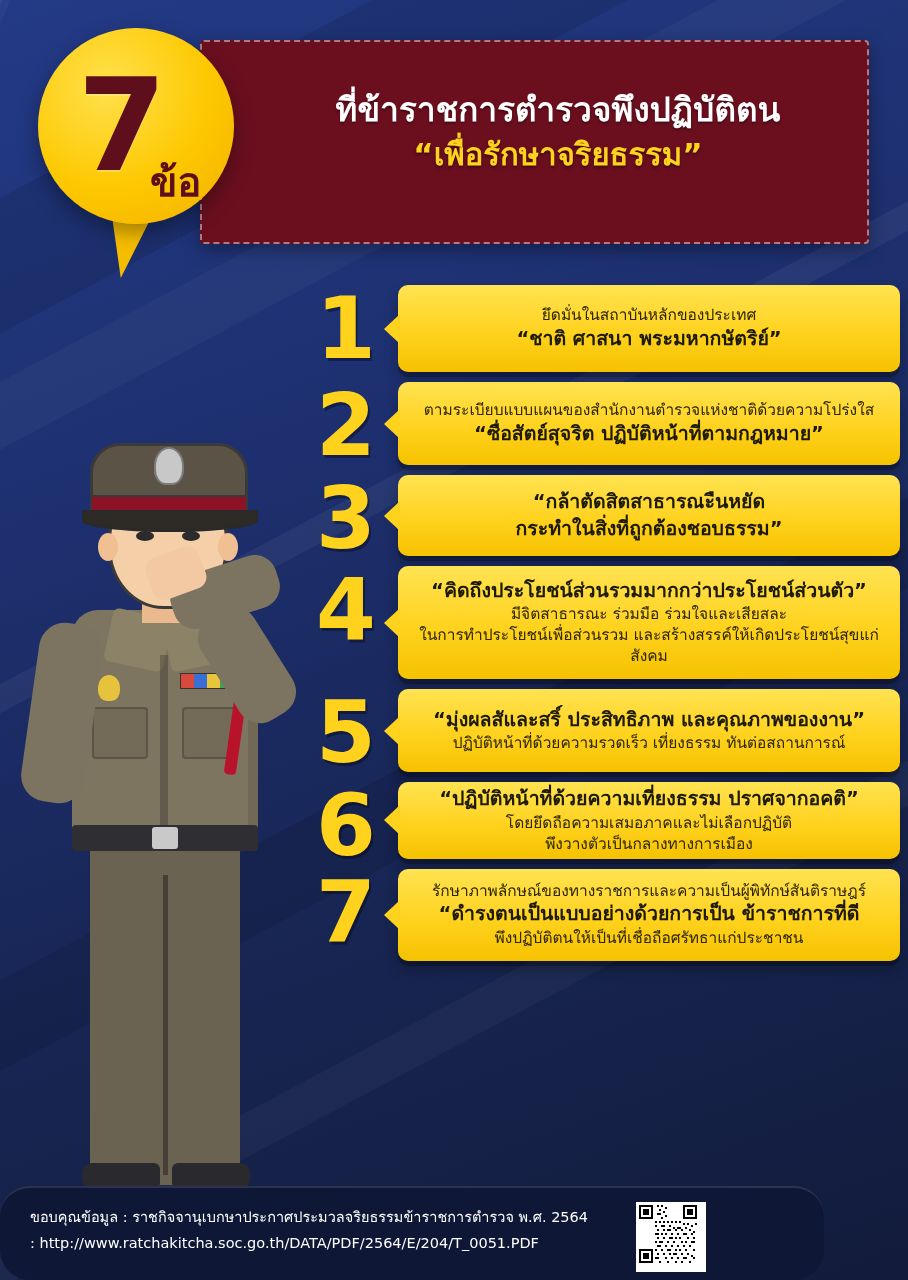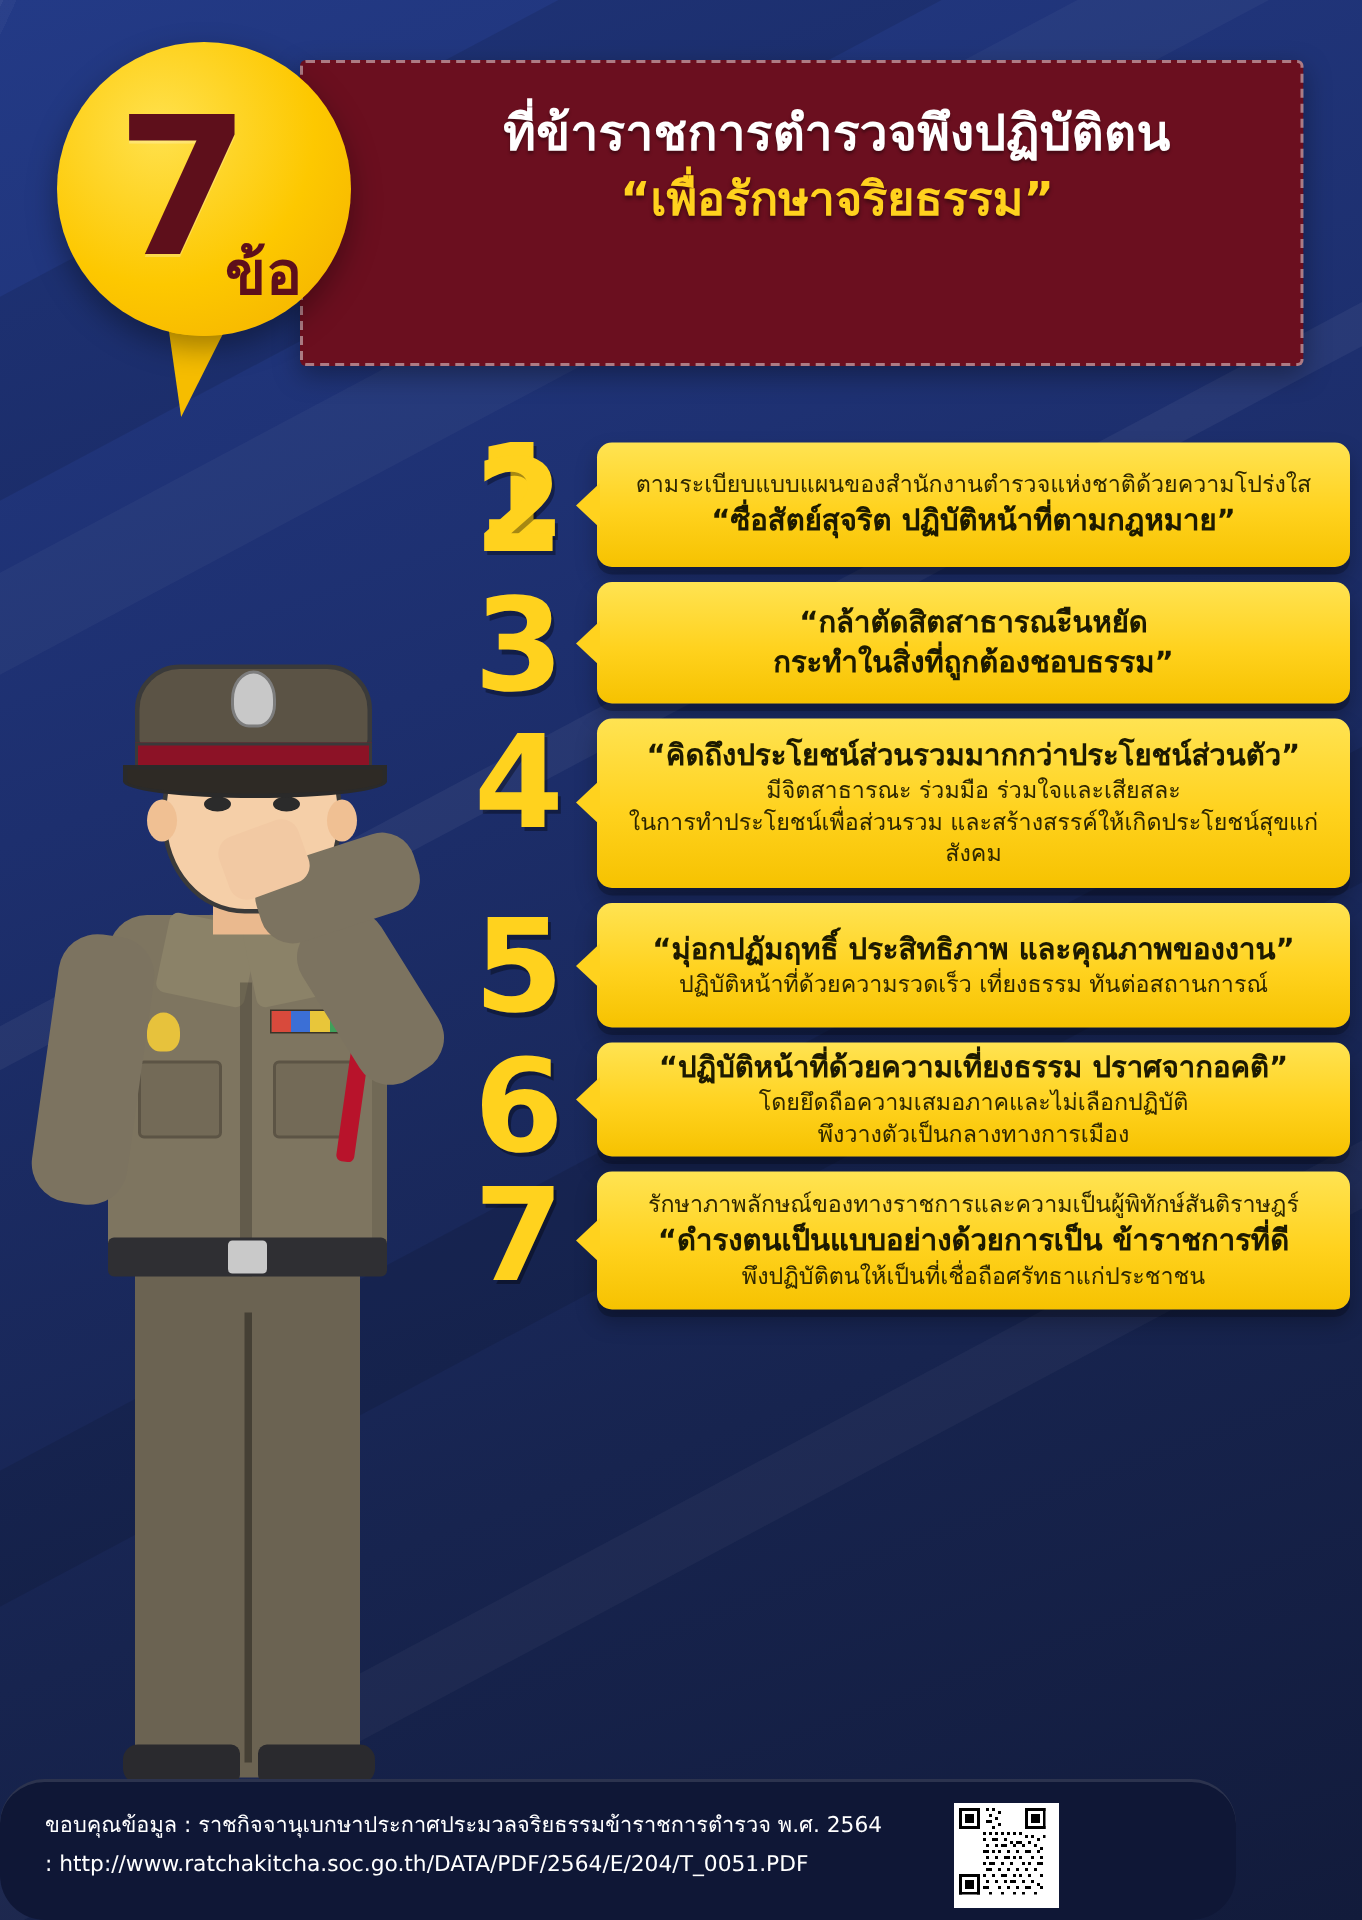--- a/index.html
+++ b/index.html
@@ -30,21 +30,21 @@
 
   
   .header-band{
     position:absolute;left:200px;top:40px;width:665px;height:200px;
     background:#6b0f1f;
     border:2px dashed rgba(255,255,255,0.45);
     border-radius:4px;
     box-shadow:0 6px 18px rgba(0,0,0,.35);
   }
   .header-texts{
-    position:absolute;left:248px;top:68px;width:620px;
+    position:absolute;left:248px;top:89px;width:620px;
     text-align:center;color:#ffffff;
     pointer-events:none;
   }
   .header-line1{
     font-size:33px;font-weight:bold;line-height:1.25;
     color:#ffffff;letter-spacing:.2px;
     text-shadow:0 2px 2px rgba(0,0,0,.35);
   }
   .header-line2{
     margin-top:6px;
@@ -221,20 +221,24 @@
     <div class="cap-badge"></div>
     <div class="visor"></div>
     <div class="forearm"></div>
     <div class="hand"></div>
   </div>
 
   <div class="items">
 
     <div class="item i1">
       <div class="big-num">1</div>
+      <div class="bubble">
+        <span class="ln sub">ยึดมั่นในสถาบันหลักของประเทศ</span>
+        <span class="ln main">“ชาติ ศาสนา พระมหากษัตริย์”</span>
+      </div>
     </div>
 
     <div class="item i2">
       <div class="big-num">2</div>
       <div class="bubble">
         <span class="ln sub">ตามระเบียบแบบแผนของสำนักงานตำรวจแห่งชาติด้วยความโปร่งใส</span>
         <span class="ln main">“ซื่อสัตย์สุจริต ปฏิบัติหน้าที่ตามกฎหมาย”</span>
       </div>
     </div>
 
@@ -251,21 +255,21 @@
       <div class="bubble">
         <span class="ln main">“คิดถึงประโยชน์ส่วนรวมมากกว่าประโยชน์ส่วนตัว”</span>
         <span class="ln sub">มีจิตสาธารณะ  ร่วมมือ ร่วมใจและเสียสละ</span>
         <span class="ln sub">ในการทำประโยชน์เพื่อส่วนรวม และสร้างสรรค์ให้เกิดประโยชน์สุขแก่สังคม</span>
       </div>
     </div>
 
     <div class="item i5">
       <div class="big-num">5</div>
       <div class="bubble">
-        <span class="ln main">“มุ่อกปฏัมฤทธิ์ ประสิทธิภาพ และคุณภาพของงาน”</span>
+        <span class="ln main">“มุ่งผลสัและสริ์ ประสิทธิภาพ และคุณภาพของงาน”</span>
         <span class="ln sub">ปฏิบัติหน้าที่ด้วยความรวดเร็ว เที่ยงธรรม ทันต่อสถานการณ์</span>
       </div>
     </div>
 
     <div class="item i6">
       <div class="big-num">6</div>
       <div class="bubble">
         <span class="ln main">“ปฏิบัติหน้าที่ด้วยความเที่ยงธรรม ปราศจากอคติ”</span>
         <span class="ln sub">โดยยึดถือความเสมอภาคและไม่เลือกปฏิบัติ</span>
         <span class="ln sub">พึงวางตัวเป็นกลางทางการเมือง</span>

